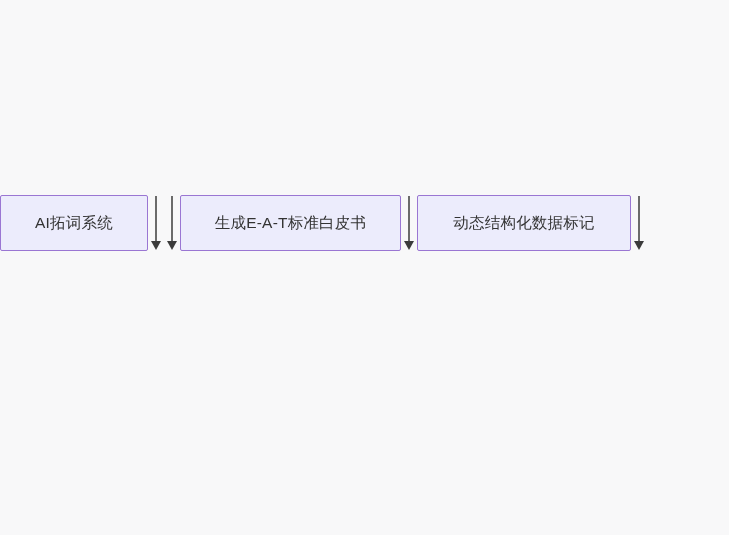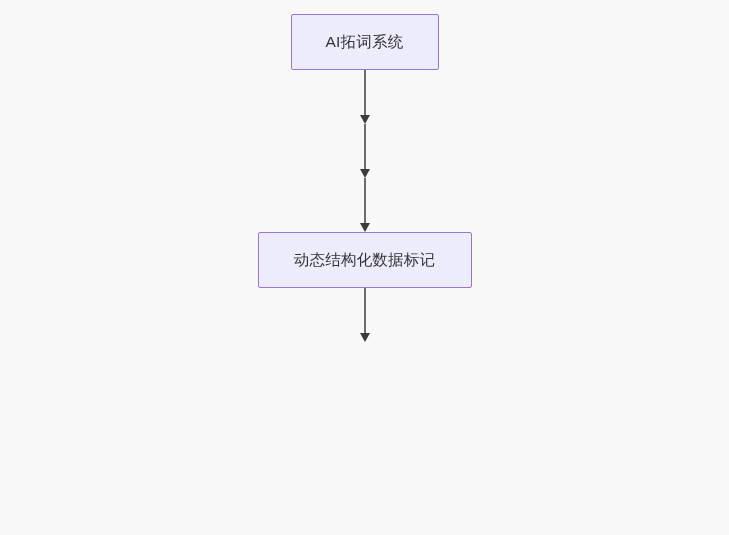--- a/index.html
+++ b/index.html
@@ -18,21 +18,21 @@
     width: 729px;
     height: 535px;
   }
   .flow-column {
     position: absolute;
     left: 0;
     top: 0;
     width: 729px;
     height: 445px;
     display: flex;
-    flex-direction: column;
+    flex-direction: row;
     align-items: center;
   }
   .node {
     box-sizing: border-box;
     height: 56px;
     background: #ececfc;
     border: 1.4px solid #9a76d3;
     border-radius: 2px;
     display: flex;
     align-items: center;
@@ -96,20 +96,23 @@
       <span class="line"></span>
       <span class="head"></span>
     </div>
 
 
     <div class="connector">
       <span class="line"></span>
       <span class="head"></span>
     </div>
 
+    <div class="node n3">
+      <span class="node-label">生成E-A-T标准白皮书</span>
+    </div>
 
     <div class="connector">
       <span class="line"></span>
       <span class="head"></span>
     </div>
 
     <div class="node n4">
       <span class="node-label">动态结构化数据标记</span>
     </div>
 

